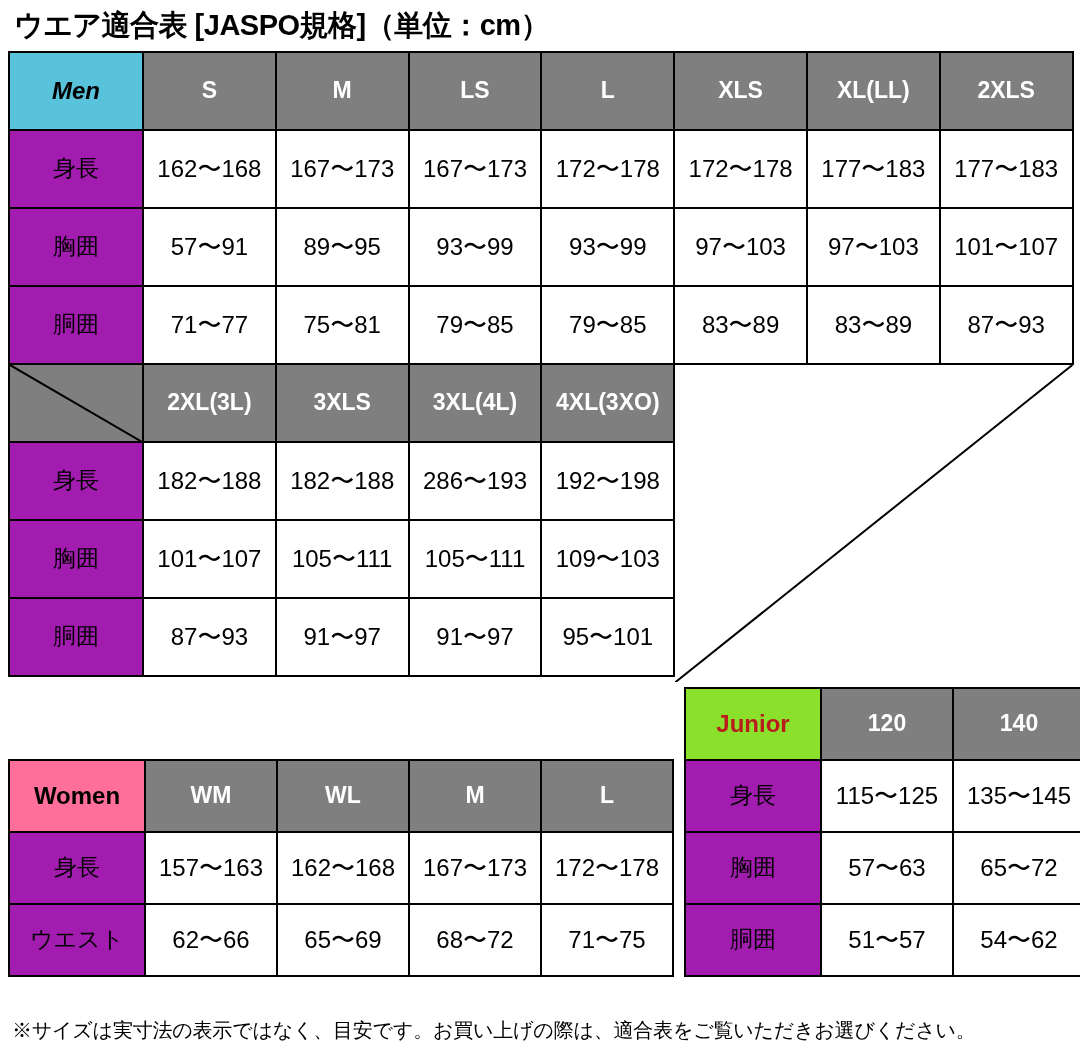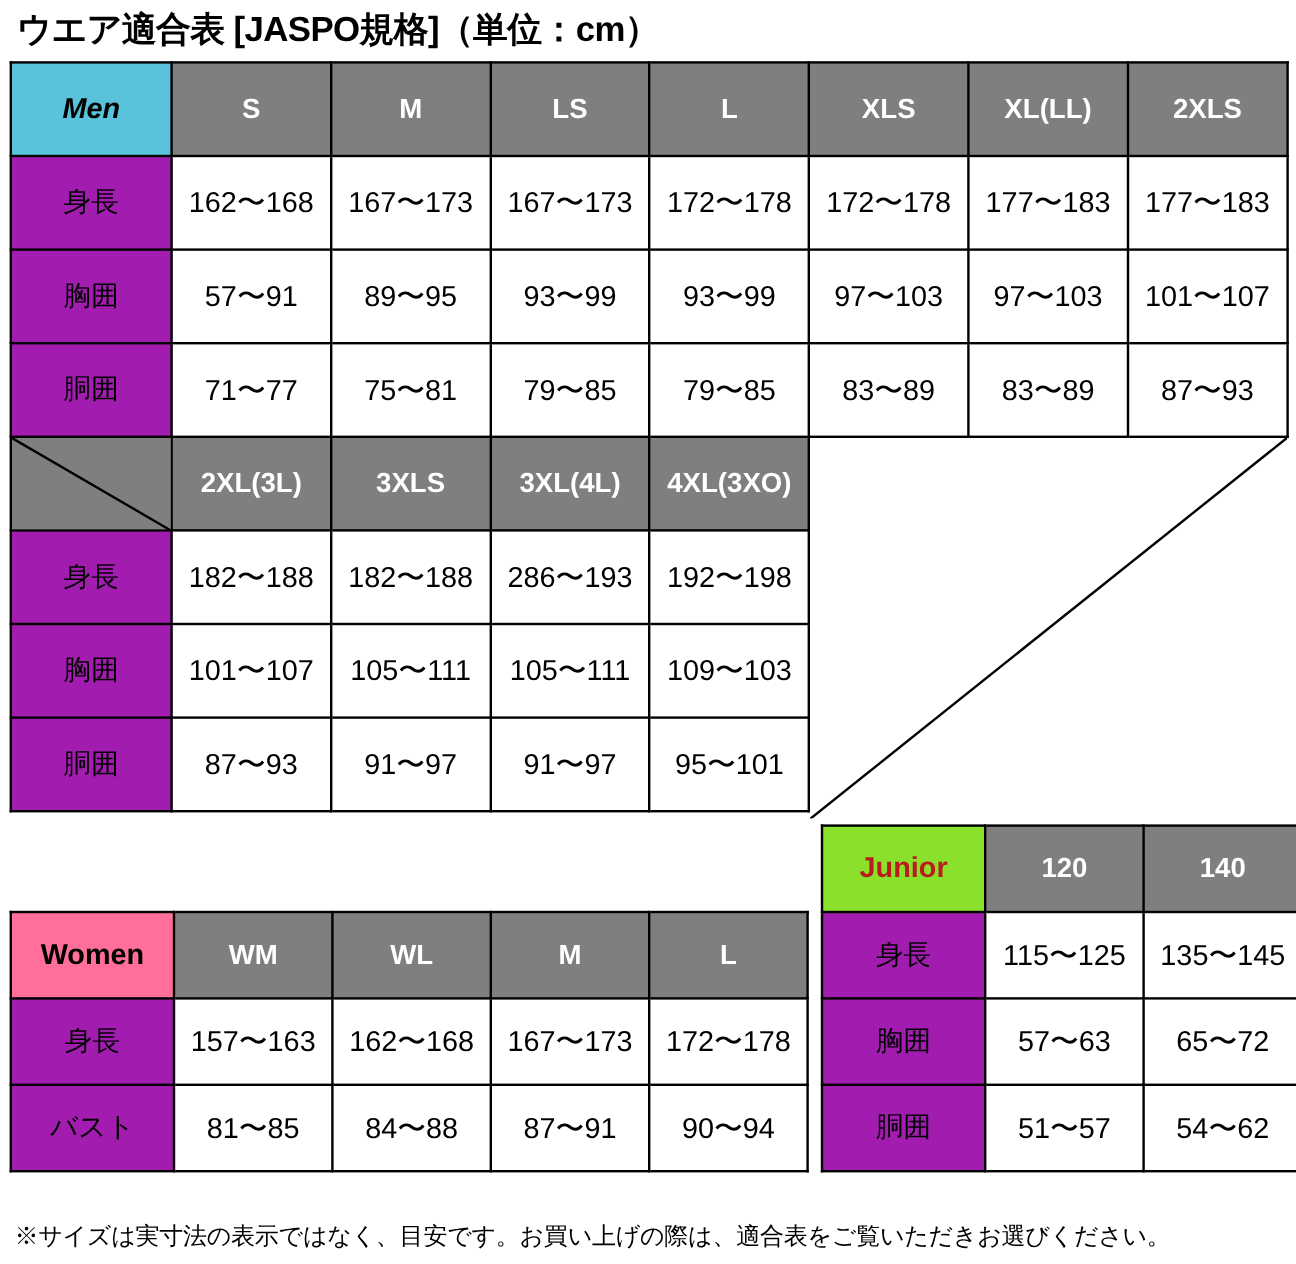--- a/index.html
+++ b/index.html
@@ -245,25 +245,25 @@
           <td class="hdr">L</td>
         </tr>
         <tr>
           <td class="rowlabel">身長</td>
           <td class="val">157〜163</td>
           <td class="val">162〜168</td>
           <td class="val">167〜173</td>
           <td class="val">172〜178</td>
         </tr>
         <tr>
-          <td class="rowlabel">バスト</td>
-          <td class="val">81〜85</td>
-          <td class="val">84〜88</td>
-          <td class="val">87〜91</td>
-          <td class="val">90〜94</td>
+          <td class="rowlabel">ウエスト</td>
+          <td class="val">62〜66</td>
+          <td class="val">65〜69</td>
+          <td class="val">68〜72</td>
+          <td class="val">71〜75</td>
         </tr>
       </tbody>
     </table>
 
     <table id="junior-table">
       <colgroup>
         <col class="c0">
           <col class="cx">
           <col class="cx">
       </colgroup>

